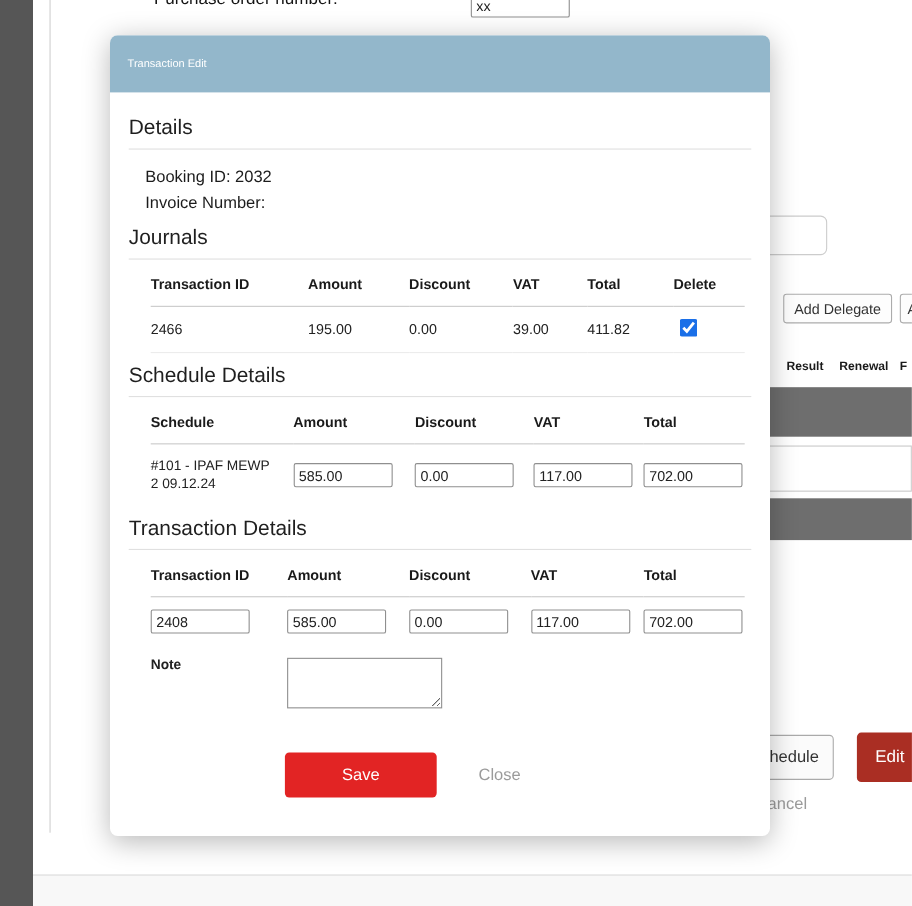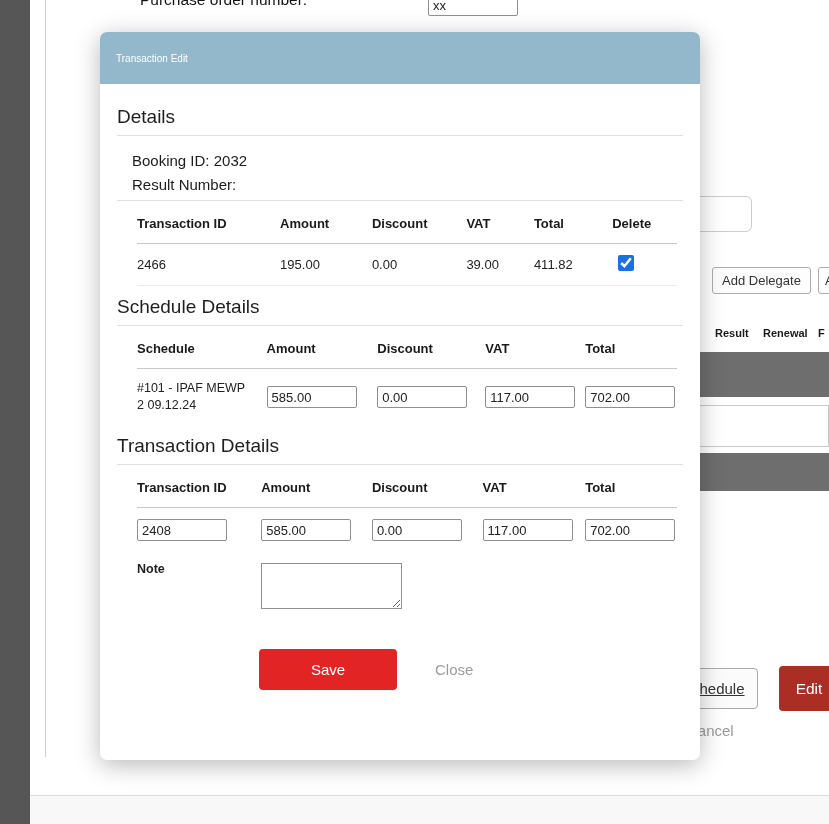--- a/index.html
+++ b/index.html
@@ -42,21 +42,21 @@
   .bg-th-3 { left: 818px; top: 327px; }
 
   .gray-row { left: 648px; right: 0; background: #6e6e6e; z-index: 1; }
   .gray-row-1 { top: 352px; height: 45px; }
   .gray-row-2 { top: 453px; height: 38px; }
   .bordered-row { left: 648px; right: 0; top: 405px; height: 42px; background: #fff; border: 1px solid #c9c9c9; z-index: 1; }
 
   .schedule-partial-btn {
     left: 686px; top: 668px; width: 72px; height: 41px;
     border: 1px solid #aaa; border-radius: 4px; background: #fbfbfb;
-    font: 15px "Liberation Sans", sans-serif; color: #333; cursor: pointer; z-index: 1; text-decoration: underline;
+    font: 15px "Liberation Sans", sans-serif; color: #333; cursor: pointer; z-index: 1;
   }
   .edit-btn {
     left: 779px; top: 666px; width: 60px; height: 45px;
     background: #aa2e23; color: #fff; border: none; border-radius: 4px;
     font: 15.5px "Liberation Sans", sans-serif; cursor: pointer; z-index: 1;
   }
   .cancel-link { left: 687px; top: 722px; font-size: 15px; color: #9a9a9a; cursor: pointer; z-index: 1; }
 
   
   #modal {
@@ -132,23 +132,24 @@
   <div class="modal-header">
     <span>Transaction Edit</span>
   </div>
 
   <div class="modal-body">
 
     <div class="section-title">Details</div>
     <hr class="rule">
     <div class="detail-lines">
       <div>Booking ID: 2032</div>
-      <div>Result Number:</div>
+      <div>Invoice Number:</div>
     </div>
 
+    <div class="section-title">Journals</div>
     <hr class="rule">
     <table class="journals-table">
       <colgroup>
           <col style="width:26.5%">
           <col style="width:17%">
           <col style="width:17.5%">
           <col style="width:12.5%">
           <col style="width:14.5%">
           <col style="width:12%">
         </colgroup>

